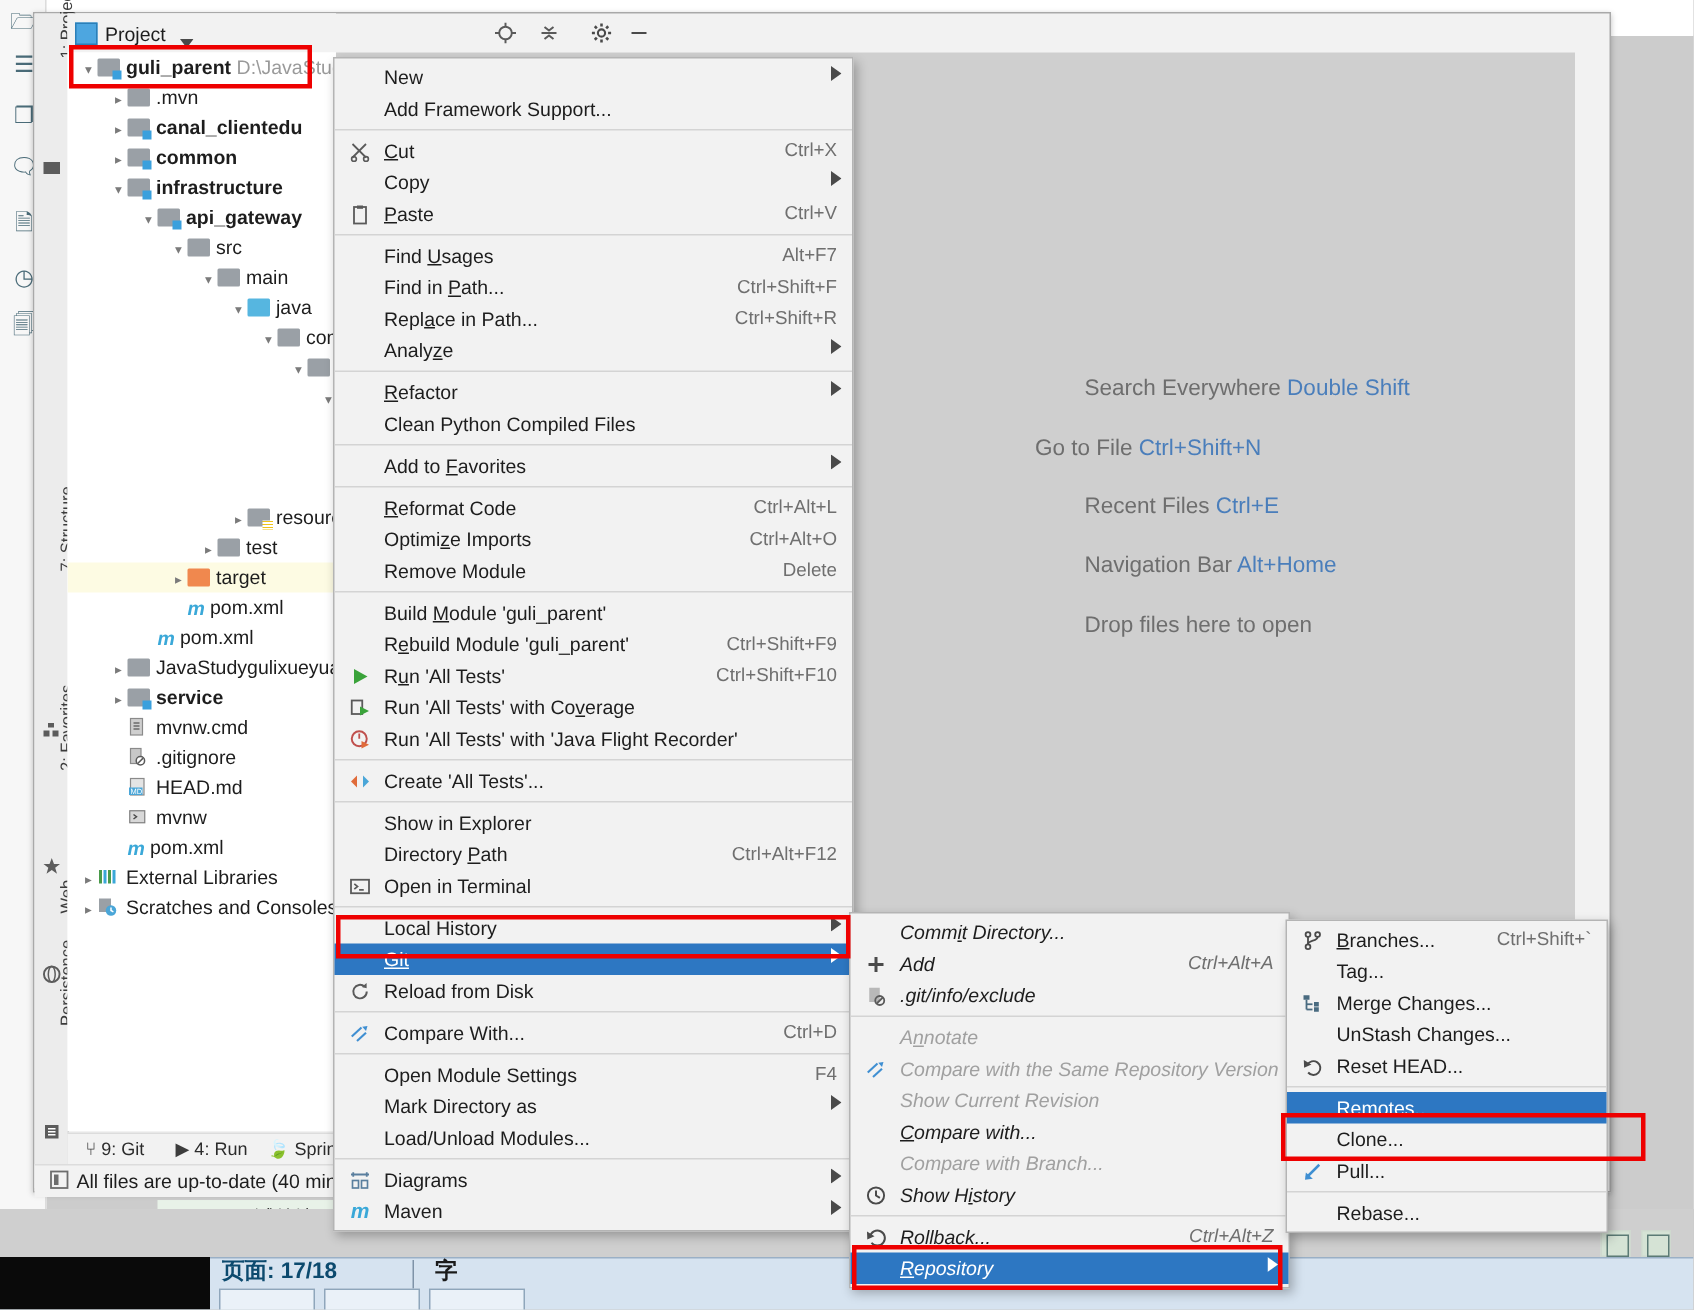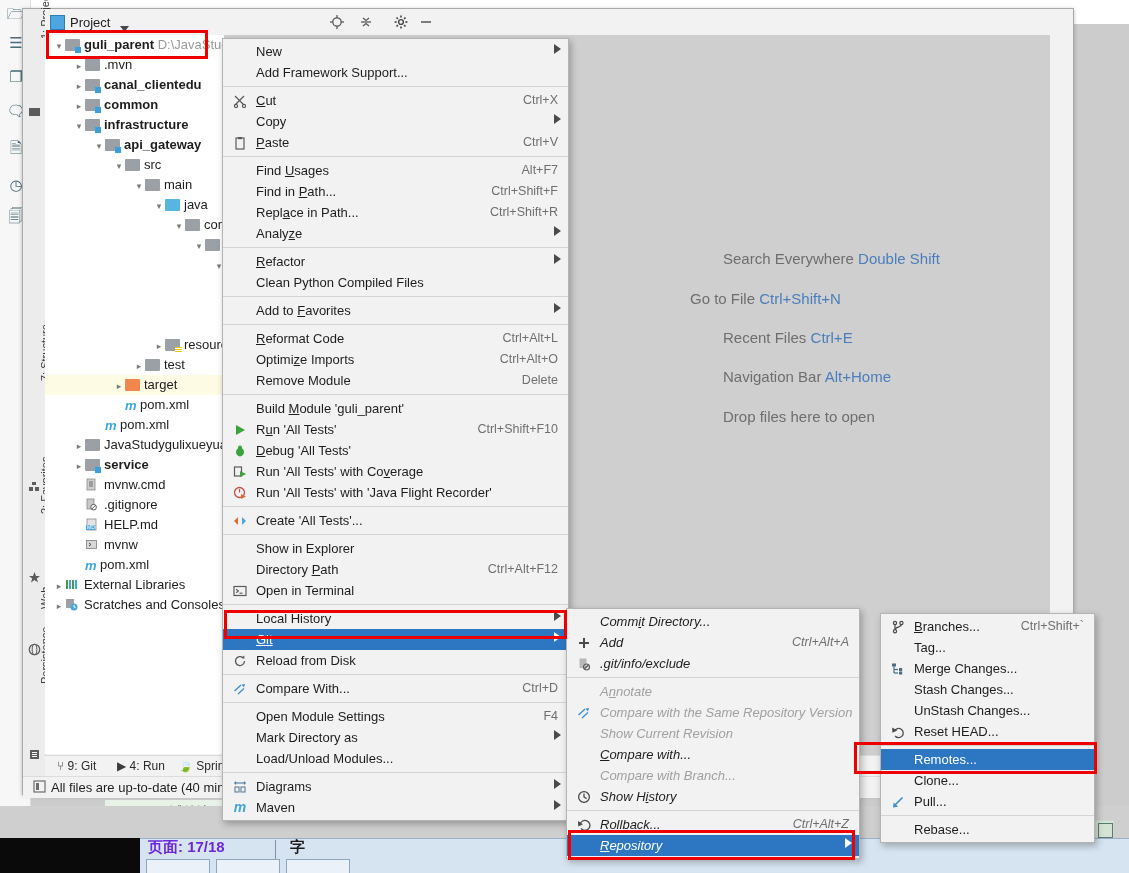--- a/index.html
+++ b/index.html
@@ -22,21 +22,21 @@
 
   
   #taskbar{left:0;top:838px;width:1129px;height:35px;background:#d6e3f0;border-top:1px solid #9ab0c6;}
   #taskbar-black{left:0;top:838px;width:140px;height:35px;background:#0a0a0a;}
   .tb-btn{position:absolute;top:859px;height:14px;border:1px solid #8fa6bb;background:#eaf1f8;}
 
   
   #doc-bottom-strip{left:0;top:806px;width:1129px;height:32px;background:#cfcfcf;}
 
   
-  #page-count{left:148px;top:838px;color:#6d28d9;font-size:15px;font-weight:bold;}
+  #page-count{left:148px;top:838px;color:#0c4a6e;font-size:15px;font-weight:bold;}
   #word-sep{left:275px;top:840px;width:1px;height:22px;background:#7f93a8;}
   #zi-label{left:290px;top:838px;color:#1a1a1a;font-size:15px;font-weight:bold;}
 
   
   #doc-text{left:105px;top:800px;width:560px;height:24px;background:#e8f2e8;}
   #doc-text span{position:absolute;left:52px;top:3px;color:#333;font-size:13px;}
 
   
   #view-btns{left:1067px;top:820px;}
   .vb{width:20px;height:18px;display:inline-block;background:#d5e3d5;margin-right:3px;
@@ -101,21 +101,21 @@
   .mi .sc{position:absolute;right:10px;color:#6f6f6f;font-size:12.5px;}
   .mi .arr{position:absolute;right:7px;top:0;color:#4a4a4a;font-size:9px;}
   .mi.hl .arr{color:#ffffff;}
   .mi .mic{position:absolute;left:8px;top:0;width:18px;height:21px;
            display:flex;align-items:center;justify-content:center;font-size:12px;}
   .msep{height:1px;background:#d4d4d4;margin:3px 0;}
   u{text-decoration:underline;}
 
   #menu1{left:222px;top:38px;width:345px;}
   #menu2{left:566px;top:608px;width:292px;font-style:italic;}
-  #menu3{left:880px;top:613px;width:213px;}
+  #menu3{left:857px;top:613px;width:213px;}
 
   
   .redbox{position:absolute;border:3px solid #ee0000;box-sizing:border-box;pointer-events:none;}
 </style>
 </head>
 <body>
 
 <div class="abs" id="doc-bg"></div>
 <div class="abs" id="grey-bg"></div>
 <div class="abs" id="doc-white"></div>
@@ -271,21 +271,21 @@
         </svg></span><span>mvnw.cmd</span></div>
     <div class="trow"><span style="display:inline-block;width:28px"></span><span class="arrow"></span><span class="gfile"><svg width="13" height="13" viewBox="0 0 13 13">
           <rect x="2" y="1" width="7" height="10" fill="#c8c8c8" stroke="#8a8a8a" stroke-width=".8"></rect>
           <circle cx="8.6" cy="9.2" r="2.8" fill="#fff" stroke="#5a5a5a" stroke-width="1"></circle>
           <line x1="6.8" y1="11" x2="10.4" y2="7.4" stroke="#5a5a5a" stroke-width="1"></line>
         </svg></span><span>.gitignore</span></div>
     <div class="trow"><span style="display:inline-block;width:28px"></span><span class="arrow"></span><span class="gfile"><svg width="13" height="13" viewBox="0 0 13 13">
           <rect x="2" y="1" width="9" height="11" fill="#e4e4e4" stroke="#8a8a8a" stroke-width=".8"></rect>
           <rect x="1" y="7" width="9" height="5" fill="#4aa6d8"></rect>
           <text x="2" y="11.4" font-size="5" fill="#fff" font-family="sans-serif">MD</text>
-        </svg></span><span>HELP.md</span></div>
+        </svg></span><span>HEAD.md</span></div>
     <div class="trow"><span style="display:inline-block;width:28px"></span><span class="arrow"></span><span class="gfile"><svg width="13" height="13" viewBox="0 0 13 13">
           <rect x="1.5" y="2.5" width="10" height="8" fill="#d8d8d8" stroke="#7f7f7f" stroke-width=".8"></rect>
           <polyline points="4,5 6,6.5 4,8" fill="none" stroke="#4a4a4a"></polyline>
         </svg></span><span>mvnw</span></div>
     <div class="trow"><span style="display:inline-block;width:28px"></span><span class="arrow"></span><span class="mfile">m</span><span>pom.xml</span></div>
     <div class="trow"><span style="display:inline-block;width:8px"></span><span class="arrow">▸</span><span class="gfile"><svg width="13" height="13" viewBox="0 0 13 13">
           <rect x="1" y="2" width="2" height="9" fill="#4a9a4a"></rect>
           <rect x="4" y="2" width="2" height="9" fill="#3aa8d8"></rect>
           <rect x="7" y="2" width="2" height="9" fill="#4a9a4a"></rect>
           <rect x="10" y="2" width="2" height="9" fill="#3aa8d8"></rect>
@@ -378,31 +378,26 @@
     <div class="msep"></div>
     <div class="mi"><span>Add to <u>F</u>avorites</span><span class="arr"><svg width="7" height="10" viewBox="0 0 7 10">
           <polygon points="0,0 7,5 0,10" fill="currentColor"></polygon>
         </svg></span></div>
     <div class="msep"></div>
     <div class="mi"><span><u>R</u>eformat Code</span><span class="sc">Ctrl+Alt+L</span></div>
     <div class="mi"><span>Optimi<u>z</u>e Imports</span><span class="sc">Ctrl+Alt+O</span></div>
     <div class="mi"><span>Remove Module</span><span class="sc">Delete</span></div>
     <div class="msep"></div>
     <div class="mi"><span>Build <u>M</u>odule 'guli_parent'</span></div>
+    <div class="mi"><span>R<u>e</u>build Module 'guli_parent'</span><span class="sc">Ctrl+Shift+F9</span></div>
     <div class="mi"><span class="mic">
         <svg width="14" height="14" viewBox="0 0 14 14">
           <polygon points="3,2 12,7 3,12" fill="#3aa33a"></polygon>
         </svg>
       </span><span>R<u>u</u>n 'All Tests'</span><span class="sc">Ctrl+Shift+F10</span></div>
-    <div class="mi"><span class="mic">
-        <svg width="14" height="14" viewBox="0 0 14 14">
-          <ellipse cx="7" cy="8" rx="4" ry="4.4" fill="#3aa33a"></ellipse>
-          <circle cx="7" cy="3.6" r="2" fill="#3aa33a"></circle>
-        </svg>
-      </span><span><u>D</u>ebug 'All Tests'</span></div>
     <div class="mi"><span class="mic">
         <svg width="14" height="14" viewBox="0 0 14 14">
           <rect x="1.5" y="2" width="7" height="9" fill="none" stroke="#5a5a5a" stroke-width="1.2"></rect>
           <polygon points="7,6 13,9 7,12" fill="#3aa33a"></polygon>
         </svg>
       </span><span>Run 'All Tests' with Co<u>v</u>erage</span></div>
     <div class="mi"><span class="mic">
         <svg width="14" height="14" viewBox="0 0 14 14">
           <circle cx="6.5" cy="6.5" r="5" fill="none" stroke="#c0504d" stroke-width="1.3"></circle>
           <line x1="6.5" y1="6.5" x2="6.5" y2="3" stroke="#c0504d" stroke-width="1.2"></line>
@@ -529,21 +524,20 @@
     <div class="mi"><span class="mic">
         <svg width="14" height="14" viewBox="0 0 14 14">
           <rect x="1" y="1.5" width="4" height="3" fill="#4a6b80"></rect>
           <line x1="3" y1="4.5" x2="3" y2="11" stroke="#4a6b80" stroke-width="1.2"></line>
           <line x1="3" y1="7.5" x2="7" y2="7.5" stroke="#4a6b80" stroke-width="1.2"></line>
           <line x1="3" y1="11" x2="7" y2="11" stroke="#4a6b80" stroke-width="1.2"></line>
           <rect x="8" y="6" width="3.2" height="3" fill="#4a6b80"></rect>
           <rect x="8" y="9.5" width="3.2" height="3" fill="#4a6b80"></rect>
         </svg>
       </span><span>Merge Changes...</span></div>
-    <div class="mi"><span>Stash Changes...</span></div>
     <div class="mi"><span>UnStash Changes...</span></div>
     <div class="mi"><span class="mic">
         <svg width="14" height="14" viewBox="0 0 14 14">
           <path d="M3.5 6a4.6 4.6 0 1 1 .6 5" fill="none" stroke="#4a4a4a" stroke-width="1.3"></path>
           <polygon points="1.2,2.6 6.3,5.6 1.4,7.8" fill="#4a4a4a"></polygon>
         </svg>
       </span><span>Reset HEAD...</span></div>
     <div class="msep"></div>
     <div class="mi hl"><span>Remotes...</span></div>
     <div class="mi"><span>Clone...</span></div>

